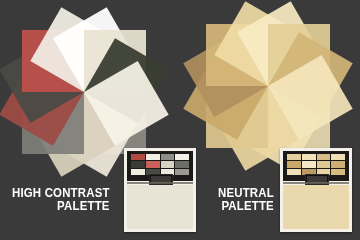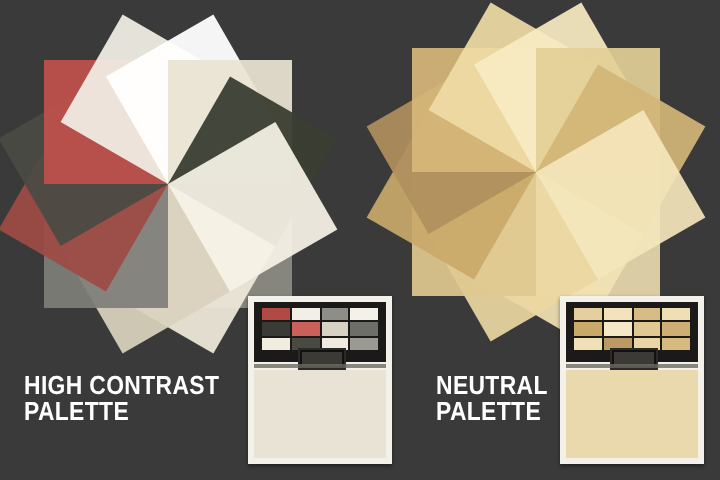--- a/index.html
+++ b/index.html
@@ -3,21 +3,21 @@
 <meta charset="utf-8">
 <style>
   html,body{margin:0;padding:0;}
   body{
     width:360px;height:240px;
     background:#3a3a3a;
     font-family:"Liberation Sans", sans-serif;
     overflow:hidden;
     position:relative;
   }
-  #stage{position:absolute;inset:0;}
+  #stage{position:absolute;inset:0;text-align:right;}
 
   .pinwheel{position:absolute;width:0;height:0;}
   .pinwheel .sq{
     position:absolute;
     left:0;top:0;
     transform-origin:0 0;
   }
 
   .label{
     position:absolute;

